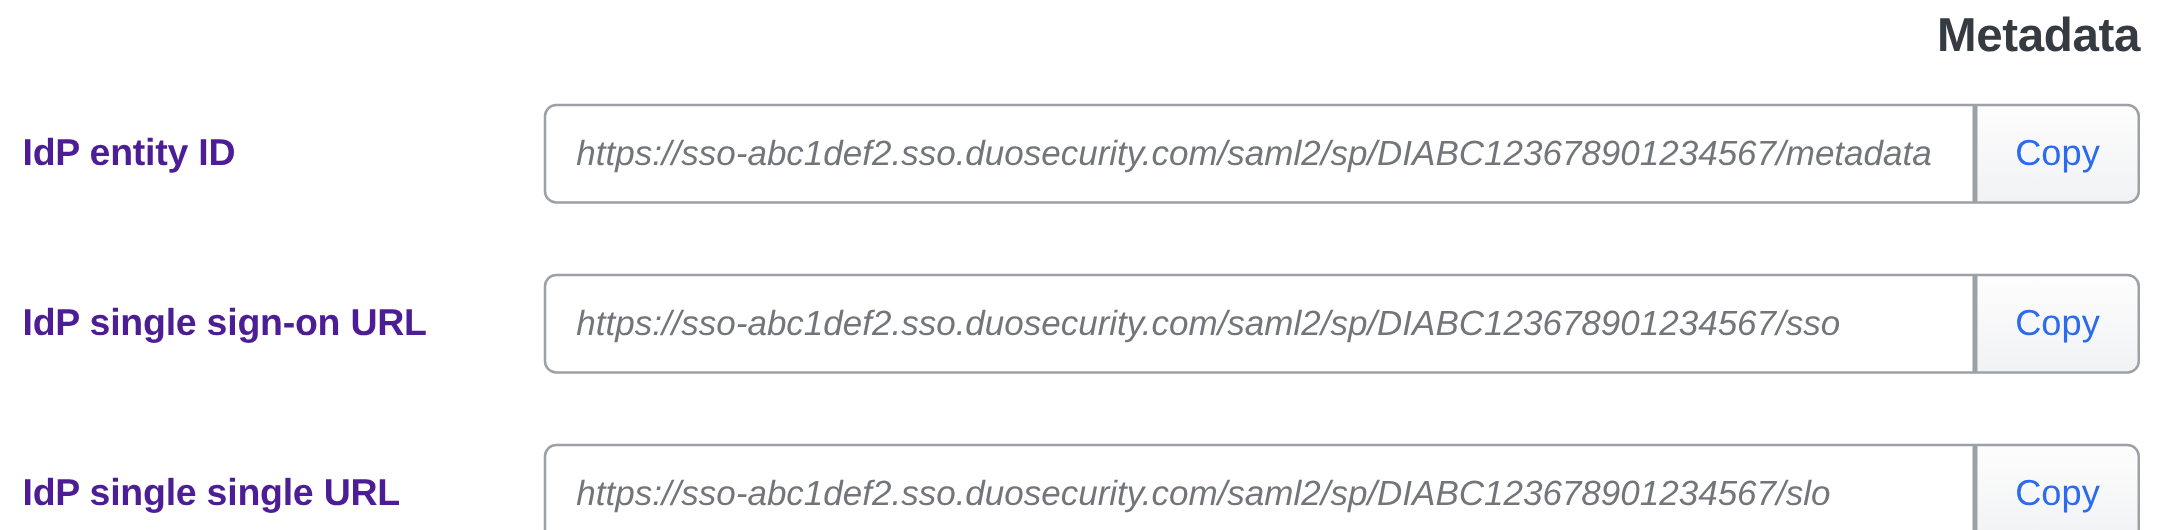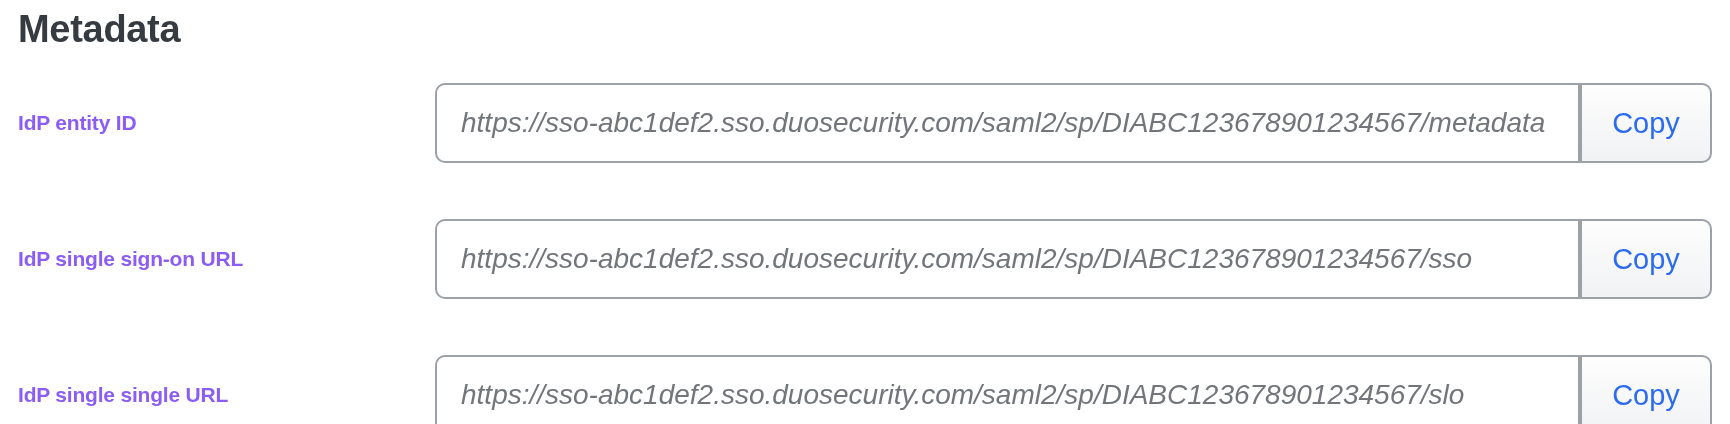--- a/index.html
+++ b/index.html
@@ -17,37 +17,38 @@
   .metadata-section {
     padding: 6px 18px 0 18px;
   }
   .section-title {
     margin: 0;
     font-size: 38px;
     line-height: 46px;
     font-weight: 700;
     color: #363b41;
     letter-spacing: -0.3px;
+    text-align: right;
   }
   .field-row {
     display: flex;
     align-items: center;
     height: 80px;
   }
   .field-row.first {
     margin-top: 31px;
   }
   .field-row + .field-row {
     margin-top: 56px;
   }
   .field-label {
     flex: 0 0 417px;
-    font-size: 21px;
+    font-size: 30px;
     font-weight: 700;
-    color: #8b5cf6;
+    color: #4c1d95;
     letter-spacing: -0.2px;
   }
   .input-group {
     flex: 1 1 auto;
     display: flex;
     align-items: flex-start;
     height: 80px;
   }
   .url-input {
     flex: 1 1 auto;

